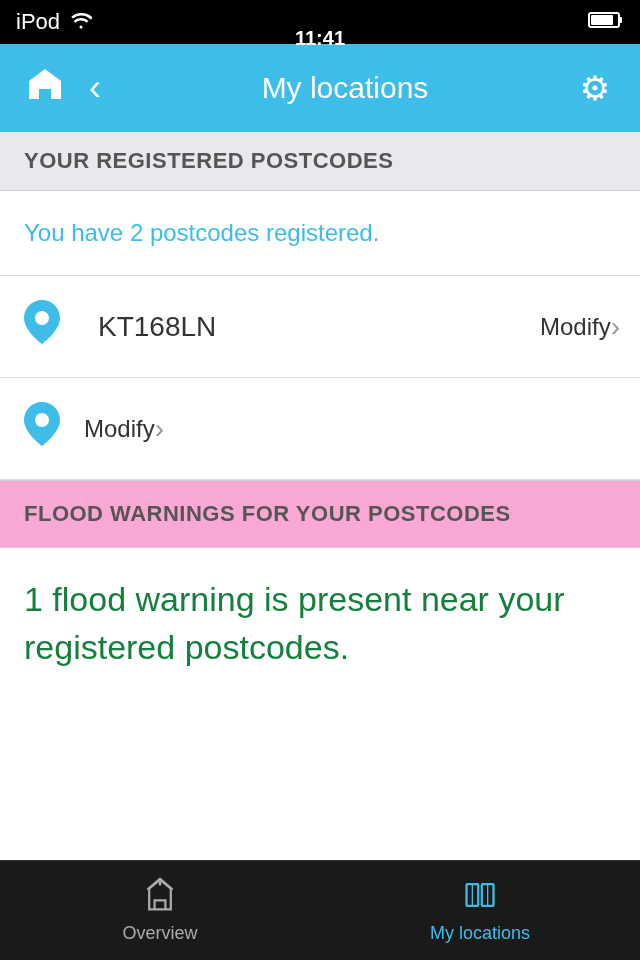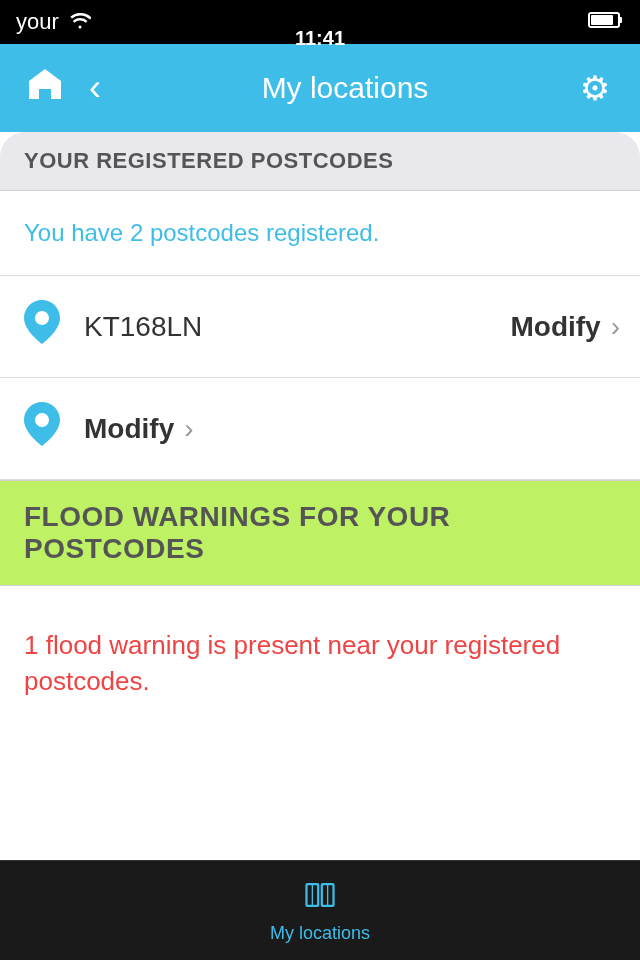--- a/index.html
+++ b/index.html
@@ -90,48 +90,47 @@
       color: #3dbde8;
       font-size: 36px;
       margin-right: 20px;
       width: 44px;
       text-align: center;
     }
     .location-code {
       flex: 1;
       font-size: 28px;
       color: #333;
+      margin-left: 14px;
     }
     .modify-text {
-      font-size: 28px;
+      font-size: 24px;
       color: #333;
-      margin-right: 10px;
-      font-weight: bold;
     }
     .chevron {
       color: #999;
       font-size: 28px;
     }
 
     
     .flood-section-header {
-      background: #bef264;
+      background: #f9a8d4;
       padding: 20px 24px;
-      font-size: 28px;
+      font-size: 22px;
       font-weight: 600;
       color: #555;
       letter-spacing: 0.5px;
       border-top: 1px solid #d0d0d5;
       border-bottom: 1px solid #d0d0d5;
     }
 
     .flood-info-text {
-      padding: 41px 24px;
-      font-size: 26px;
-      color: #ef4444;
+      padding: 28px 24px;
+      font-size: 34px;
+      color: #15803d;
       line-height: 1.4;
     }
 
     
     .tab-bar {
       position: absolute;
       bottom: 0;
       left: 0;
       width: 640px;
       height: 100px;
@@ -159,29 +158,28 @@
     }
 
     
     .overview-svg { width: 36px; height: 36px; }
     .nearme-svg { width: 36px; height: 36px; }
     .mylocations-svg { width: 36px; height: 36px; }
 
     .main-content {
       overflow-y: auto;
       height: calc(960px - 44px - 88px - 100px);
-      border-radius: 25px;
     }
   </style>
 </head>
 <body>
 
 <div class="status-bar">
   <div class="status-left">
-    <span>your</span>
+    <span>iPod</span>
     <span class="wifi-icon">
       <svg width="22" height="18" viewBox="0 0 22 18" fill="white">
         <path d="M11 14.5a1.5 1.5 0 1 1 0 3 1.5 1.5 0 0 1 0-3z"></path>
         <path d="M11 9.5c2.2 0 4.2.9 5.7 2.3l1.8-1.8A10 10 0 0 0 11 7c-2.8 0-5.3 1.1-7.2 2.9l1.7 1.8A7.1 7.1 0 0 1 11 9.5z"></path>
         <path d="M11 4.5c3.9 0 7.4 1.6 9.9 4.1l1.8-1.8A14.9 14.9 0 0 0 11 2C7.3 2 3.9 3.4 1.3 5.8l1.7 1.8A12.1 12.1 0 0 1 11 4.5z"></path>
       </svg>
     </span>
   </div>
   <span class="status-time">11:41</span>
   <div>
@@ -234,20 +232,32 @@
   </div>
 
   <div class="flood-section-header">FLOOD WARNINGS FOR YOUR POSTCODES</div>
 
   <div class="flood-info-text">1 flood warning is present near your registered postcodes.</div>
 
 </div>
 
 <div class="tab-bar">
 
+  <div class="tab-item">
+    <span>
+      <svg class="overview-svg" viewBox="0 0 40 40" fill="none">
+        <path d="M20 3 L8 13 L8 36 L32 36 L32 13 Z" stroke="#aaa" stroke-width="2.5" fill="none"></path>
+        <path d="M14 36 L14 26 L26 26 L26 36" stroke="#aaa" stroke-width="2.5" fill="none"></path>
+        <path d="M6 14 L20 2 L34 14" stroke="#aaa" stroke-width="2.5" fill="none"></path>
+
+        <path d="M20 3 Q17 8 20 10 Q23 8 20 3" fill="#aaa"></path>
+      </svg>
+    </span>
+    <span class="tab-label">Overview</span>
+  </div>
 
   <div class="tab-item active">
     <span>
       <svg class="mylocations-svg" viewBox="0 0 40 40" fill="none">
         <rect x="5" y="8" width="13" height="24" rx="1" stroke="#3dbde8" stroke-width="2.5"></rect>
         <rect x="22" y="8" width="13" height="24" rx="1" stroke="#3dbde8" stroke-width="2.5"></rect>
         <line x1="11.5" y1="8" x2="11.5" y2="32" stroke="#3dbde8" stroke-width="1.5"></line>
         <line x1="28.5" y1="8" x2="28.5" y2="32" stroke="#3dbde8" stroke-width="1.5"></line>
       </svg>
     </span>

